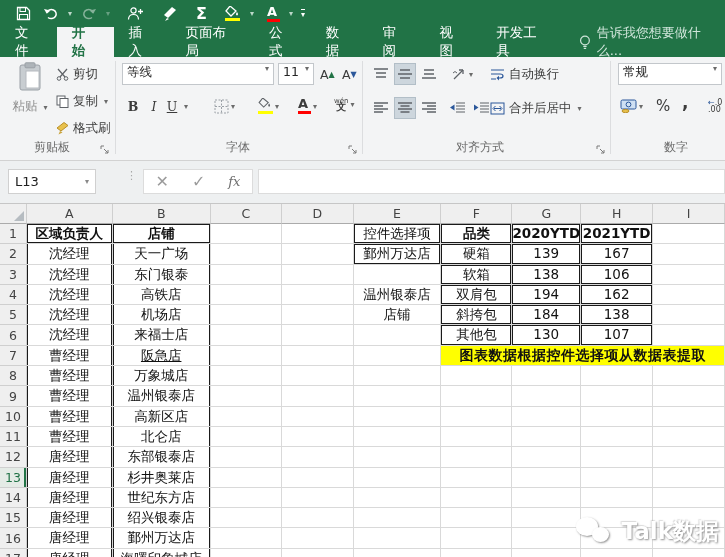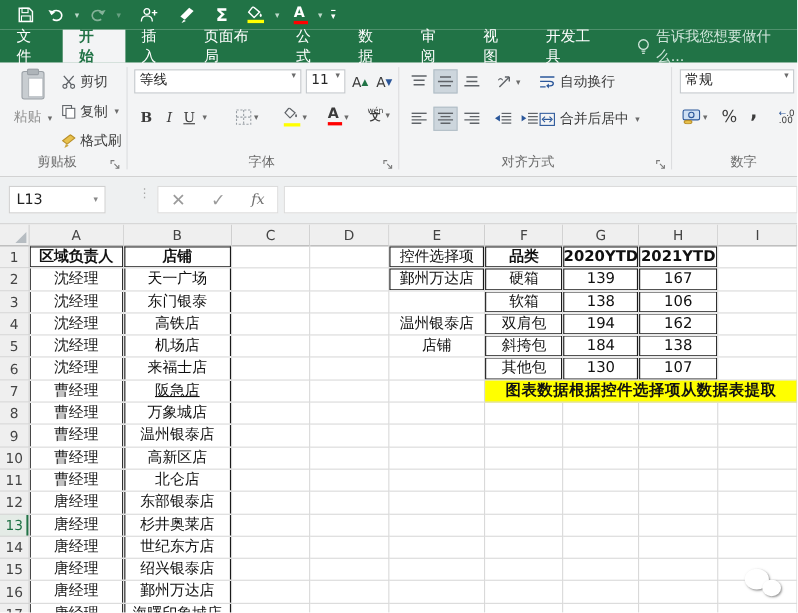--- a/index.html
+++ b/index.html
@@ -587,15 +587,16 @@
           </tr>
         </tbody>
     </table>
   </div>
 
   <div class="watermark">
     <span class="wm-bubbles">
         <span class="bub b1"></span>
         <span class="bub b2"></span>
       </span>
+    <span>Talk数据</span>
   </div>
 
 </div>
 
 </body></html>

